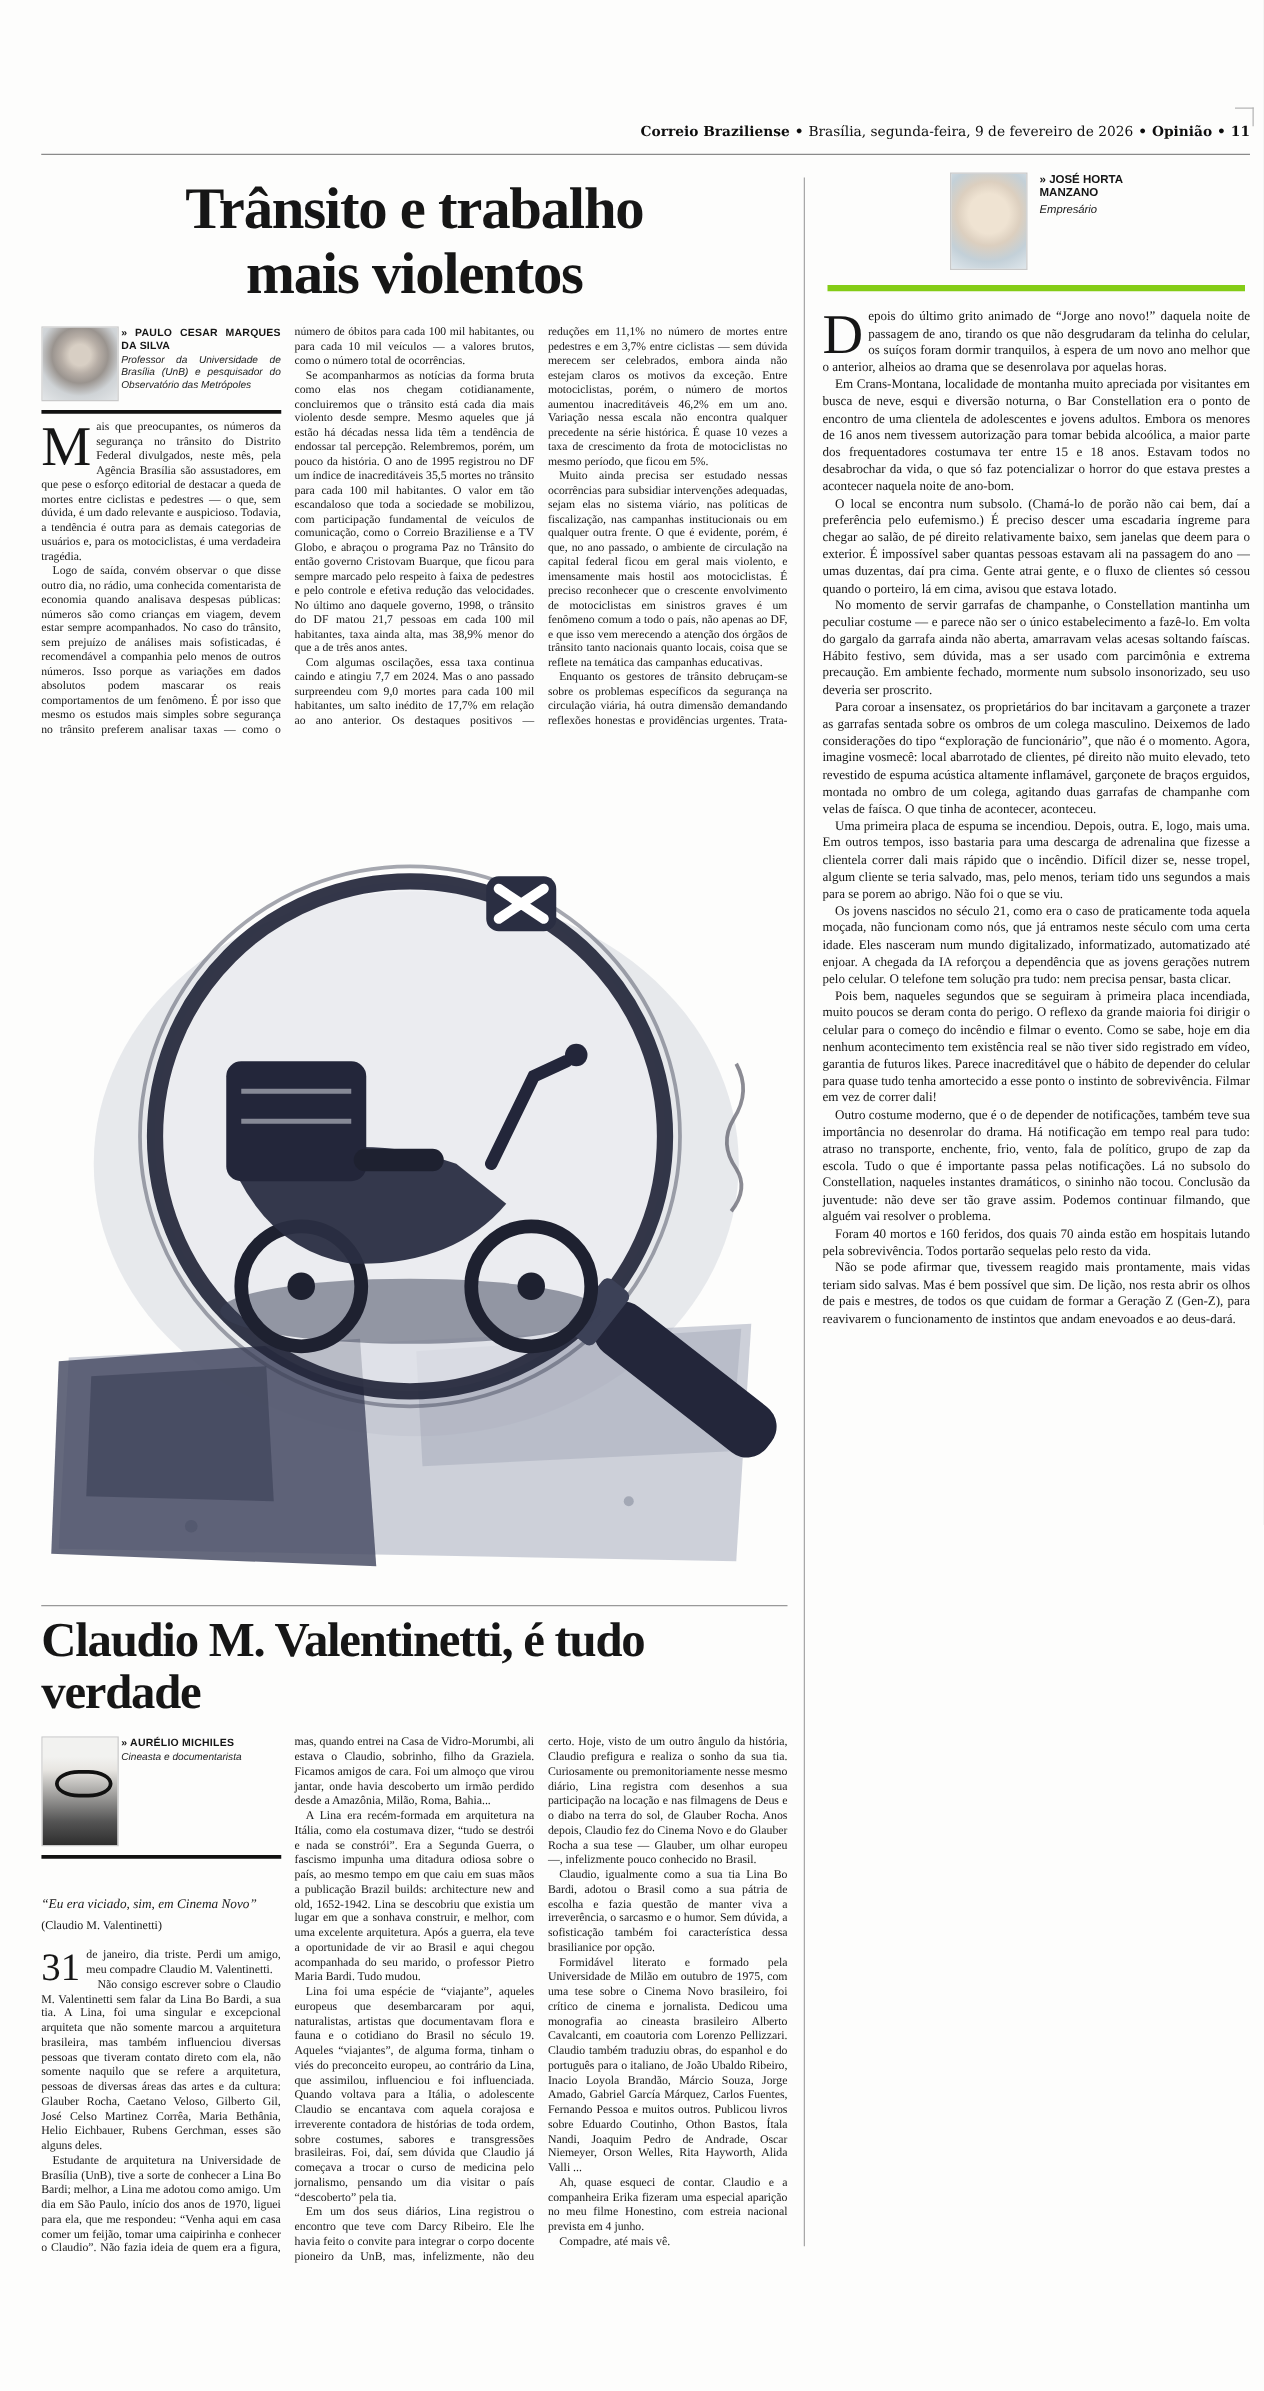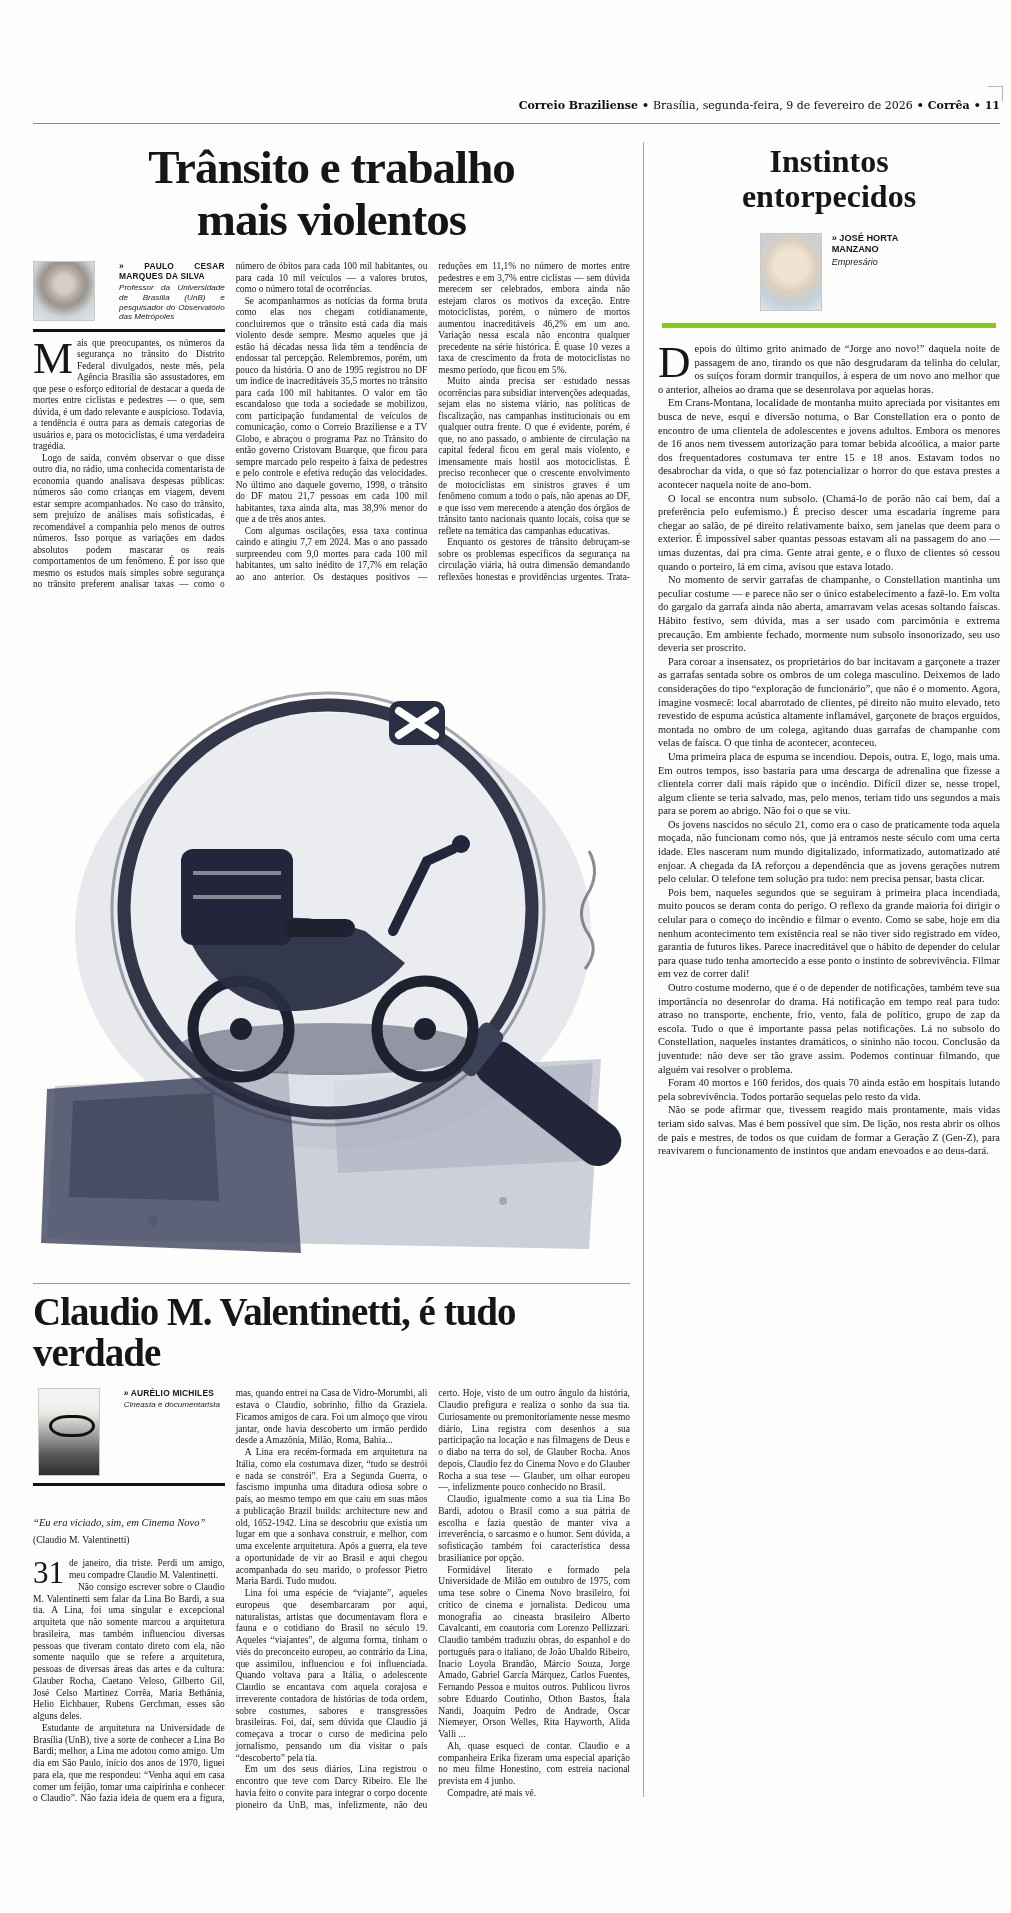--- a/index.html
+++ b/index.html
@@ -17,22 +17,22 @@
   .left-region{position:absolute;left:33px;top:130px;width:597px;}
   .v-divider{position:absolute;left:643px;top:142px;height:1655px;border-left:1px solid #a8a8a8;}
   .right-region{position:absolute;left:658px;top:136px;width:342px;}
   
   .a1-headline{font-size:47px;font-weight:bold;text-align:center;line-height:1.1;
                letter-spacing:-1px;margin:12px 0 16px;}
   .colbody{column-gap:11px;text-align:justify;overflow:hidden;hyphens:auto;}
   .a1-body{height:332px;column-count:3;font-size:9.35px;line-height:11.5px;}
   .colbody p{margin:0;text-indent:9px;}
   .colbody p.pfirst{text-indent:0;}
-  .byline{break-inside:avoid;display:flex;gap:24px;border-bottom:3px solid #111;
-          padding-bottom:7px;margin-bottom:6px;font-family:"Liberation Sans",sans-serif;justify-content:center;}
+  .byline{break-inside:avoid;display:flex;gap:2px;border-bottom:3px solid #111;
+          padding-bottom:7px;margin-bottom:6px;font-family:"Liberation Sans",sans-serif;}
   .byline .who{font-weight:bold;font-size:8.4px;line-height:10px;letter-spacing:.2px;text-transform:uppercase;}
   .byline .role{font-style:italic;font-size:8.1px;line-height:9.6px;margin-top:2px;color:#222;}
   .ph{flex:0 0 auto;border:1px solid #c9c9c9;}
   .ph1{width:60px;height:58px;
        background:radial-gradient(circle at 50% 38%,#d8cfc4 0 18%,#b7aea6 32%,#9a948f 48%,#cfd3d6 70%,#e3e6e8 100%);}
   .ph2{width:60px;height:86px;
        background:linear-gradient(180deg,#f2f2f0 0 18%,#e8e6e2 30%,#555 78%,#2e2e2e 100%);
        position:relative;}
   .ph2:before{content:"";position:absolute;left:10px;top:26px;width:40px;height:16px;
        border:3px solid #111;border-radius:50%/60%;background:transparent;}
@@ -59,21 +59,21 @@
   .a3-body p.pfirst{text-indent:0;}
 </style>
 </head>
 <body>
 
 <div class="paper">
 
   <div class="corner-mark"></div>
 
   <div class="pg-header">
-    <b>Correio Braziliense</b><span class="sep">•</span><span>Brasília, segunda-feira, 9 de fevereiro de 2026</span><span class="sep">•</span><b>Corrêa</b><span class="sep">•</span><b>11</b>
+    <b>Correio Braziliense</b><span class="sep">•</span><span>Brasília, segunda-feira, 9 de fevereiro de 2026</span><span class="sep">•</span><b>Opinião</b><span class="sep">•</span><b>11</b>
   </div>
   <div class="header-rule"></div>
 
   <div class="v-divider"></div>
 
   <div class="left-region">
 
     
     <h1 class="a1-headline">
       <span>Trânsito e trabalho</span><br>
@@ -160,24 +160,20 @@
       <p>Lina foi uma espécie de “viajante”, aqueles europeus que desembarcaram por aqui, naturalistas, artistas que documentavam flora e fauna e o cotidiano do Brasil no século 19. Aqueles “viajantes”, de alguma forma, tinham o viés do preconceito europeu, ao contrário da Lina, que assimilou, influenciou e foi influenciada. Quando voltava para a Itália, o adolescente Claudio se encantava com aquela corajosa e irreverente contadora de histórias de toda ordem, sobre costumes, sabores e transgressões brasileiras. Foi, daí, sem dúvida que Claudio já começava a trocar o curso de medicina pelo jornalismo, pensando um dia visitar o país “descoberto” pela tia.</p>
       <p>Em um dos seus diários, Lina registrou o encontro que teve com Darcy Ribeiro. Ele lhe havia feito o convite para integrar o corpo docente pioneiro da UnB, mas, infelizmente, não deu certo. Hoje, visto de um outro ângulo da história, Claudio prefigura e realiza o sonho da sua tia. Curiosamente ou premonitoriamente nesse mesmo diário, Lina registra com desenhos a sua participação na locação e nas filmagens de Deus e o diabo na terra do sol, de Glauber Rocha. Anos depois, Claudio fez do Cinema Novo e do Glauber Rocha a sua tese — Glauber, um olhar europeu —, infelizmente pouco conhecido no Brasil.</p>
       <p>Claudio, igualmente como a sua tia Lina Bo Bardi, adotou o Brasil como a sua pátria de escolha e fazia questão de manter viva a irreverência, o sarcasmo e o humor. Sem dúvida, a sofisticação também foi característica dessa brasilianice por opção.</p>
       <p>Formidável literato e formado pela Universidade de Milão em outubro de 1975, com uma tese sobre o Cinema Novo brasileiro, foi crítico de cinema e jornalista. Dedicou uma monografia ao cineasta brasileiro Alberto Cavalcanti, em coautoria com Lorenzo Pellizzari. Claudio também traduziu obras, do espanhol e do português para o italiano, de João Ubaldo Ribeiro, Inacio Loyola Brandão, Márcio Souza, Jorge Amado, Gabriel García Márquez, Carlos Fuentes, Fernando Pessoa e muitos outros. Publicou livros sobre Eduardo Coutinho, Othon Bastos, Ítala Nandi, Joaquim Pedro de Andrade, Oscar Niemeyer, Orson Welles, Rita Hayworth, Alida Valli ...</p>
       <p>Ah, quase esqueci de contar. Claudio e a companheira Erika fizeram uma especial aparição no meu filme Honestino, com estreia nacional prevista em 4 junho.</p>
       <p>Compadre, até mais vê.</p>
     </div>
   </div>
 
   <div class="right-region">
-    <h2 class="a3-headline">
-      <span>Instintos</span><br>
-      <span>entorpecidos</span>
-    </h2>
 
     <div class="byline3">
       <div class="ph ph3"></div>
       <div>
         <div class="who"><span>»</span> <span>JOSÉ HORTA</span><br><span>MANZANO</span></div>
         <div class="role">Empresário</div>
       </div>
     </div>
 
     <div class="a3-body">

